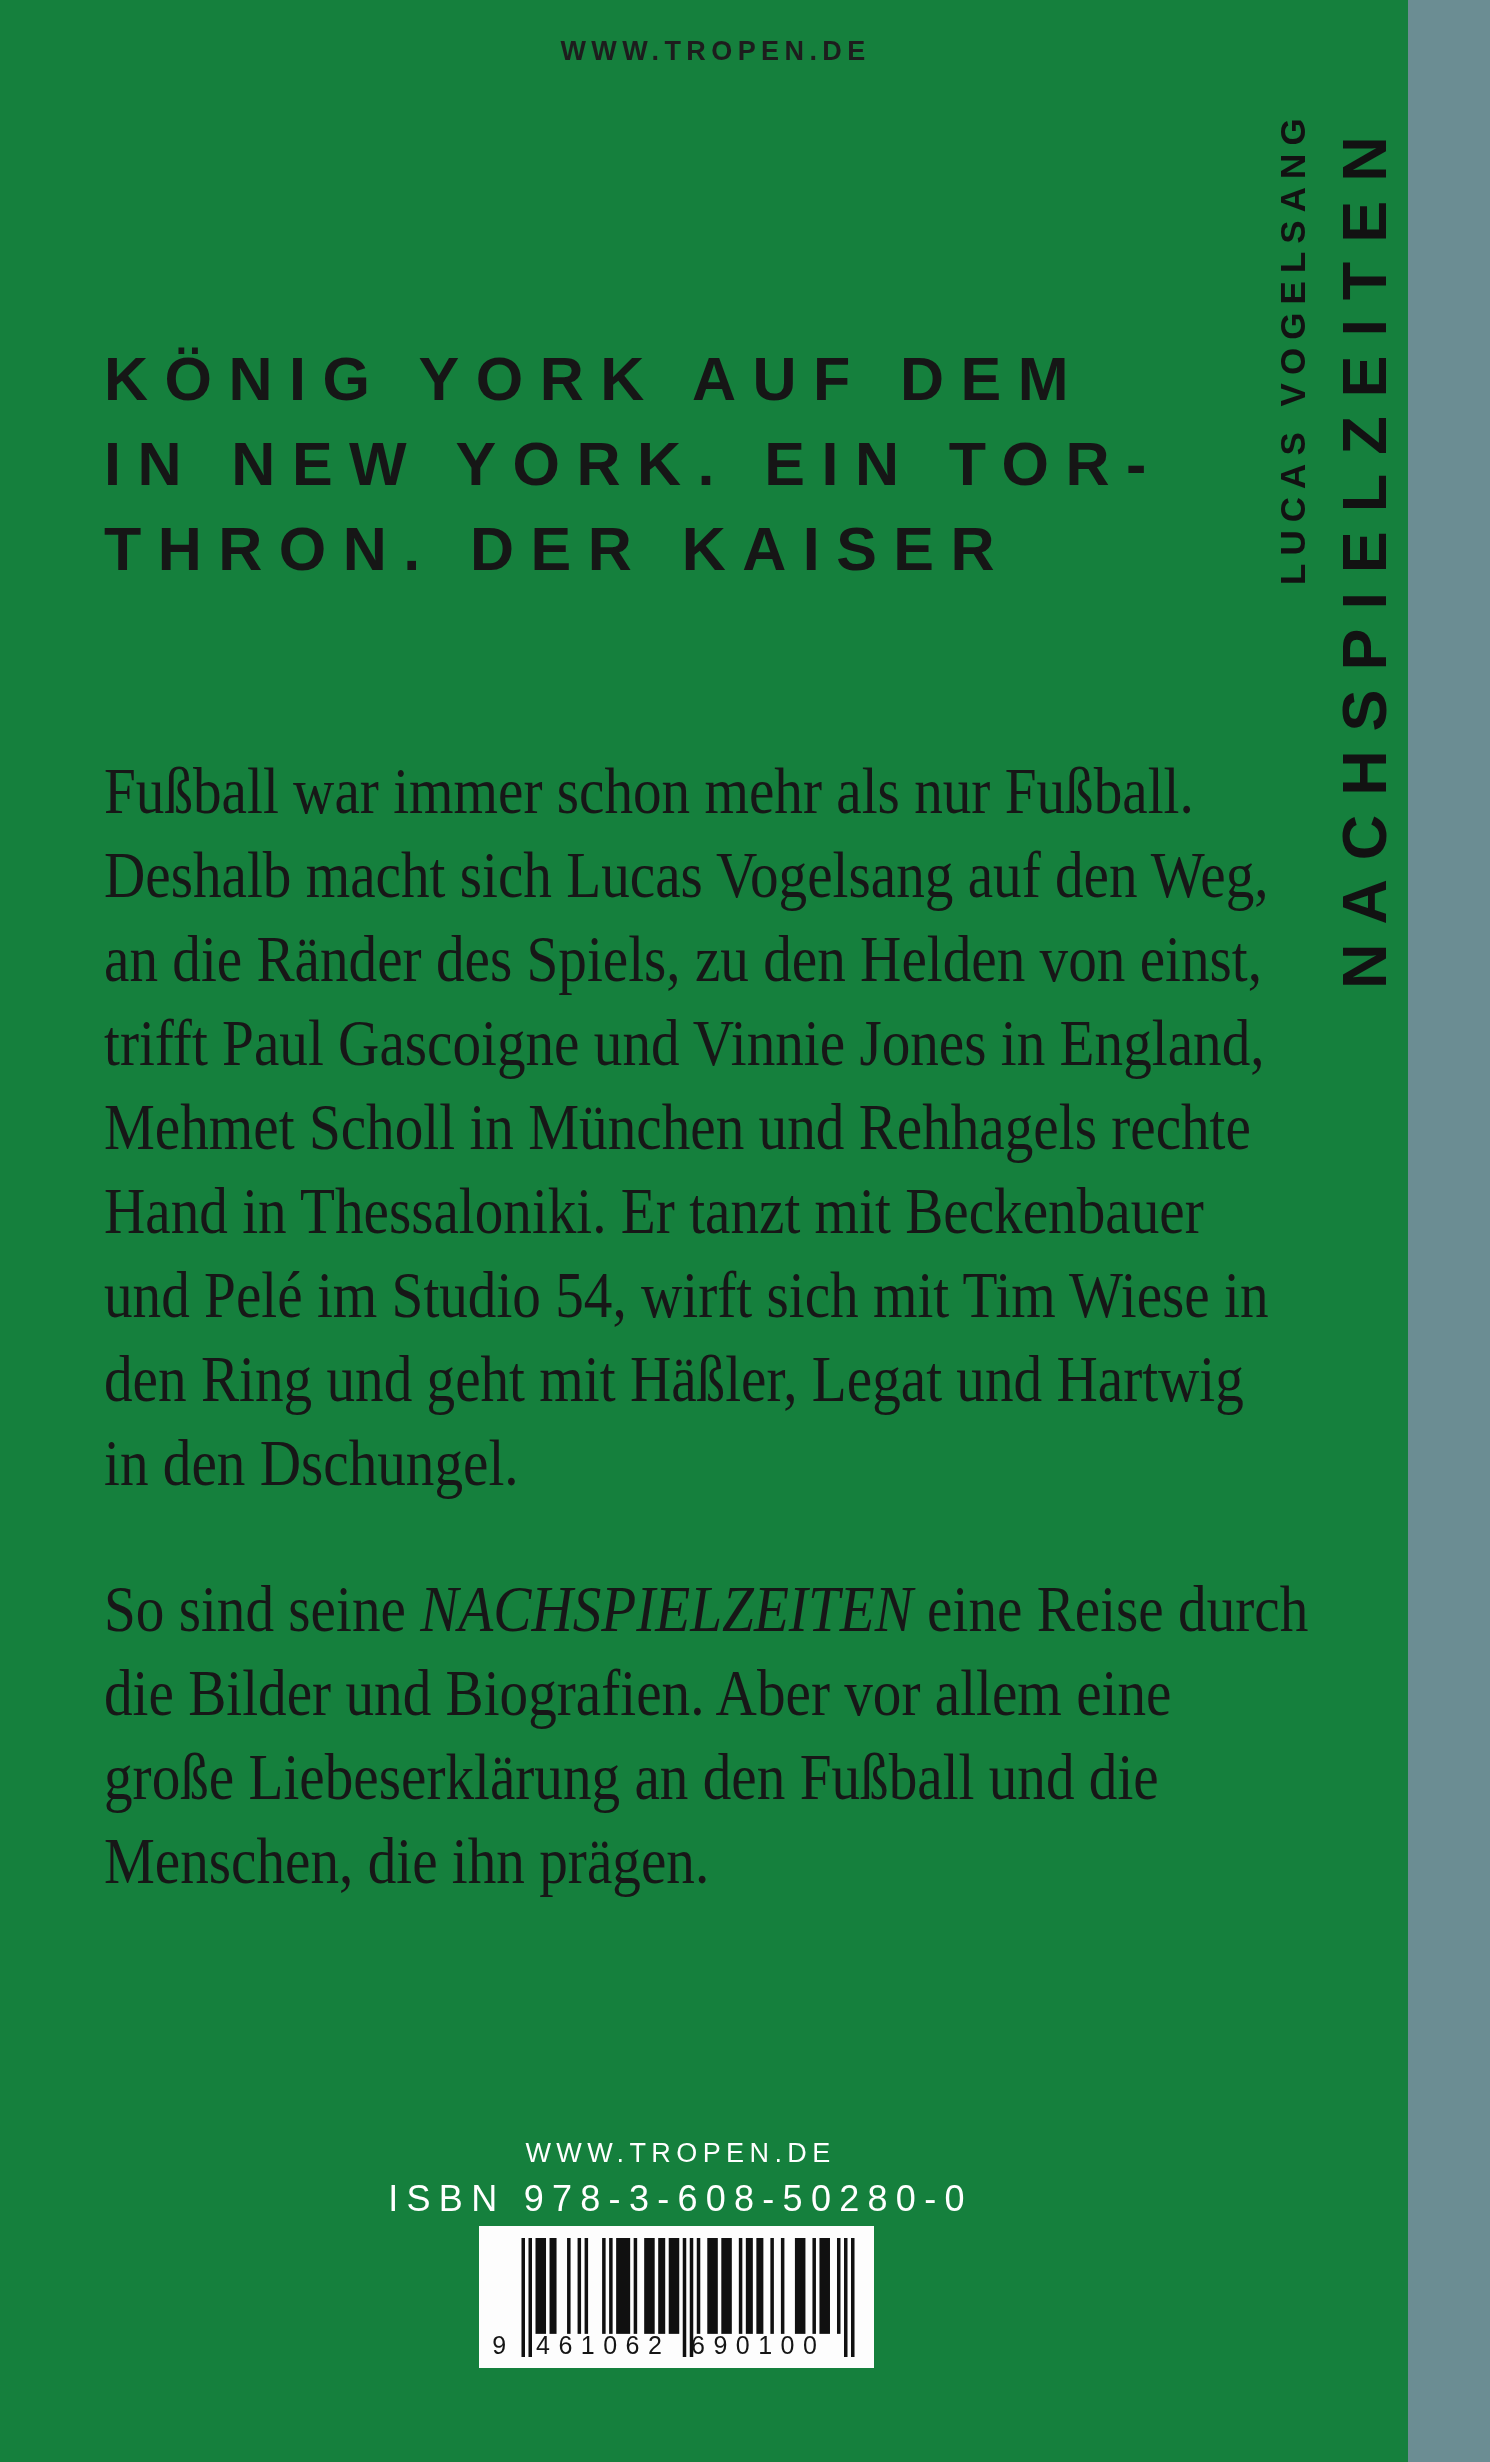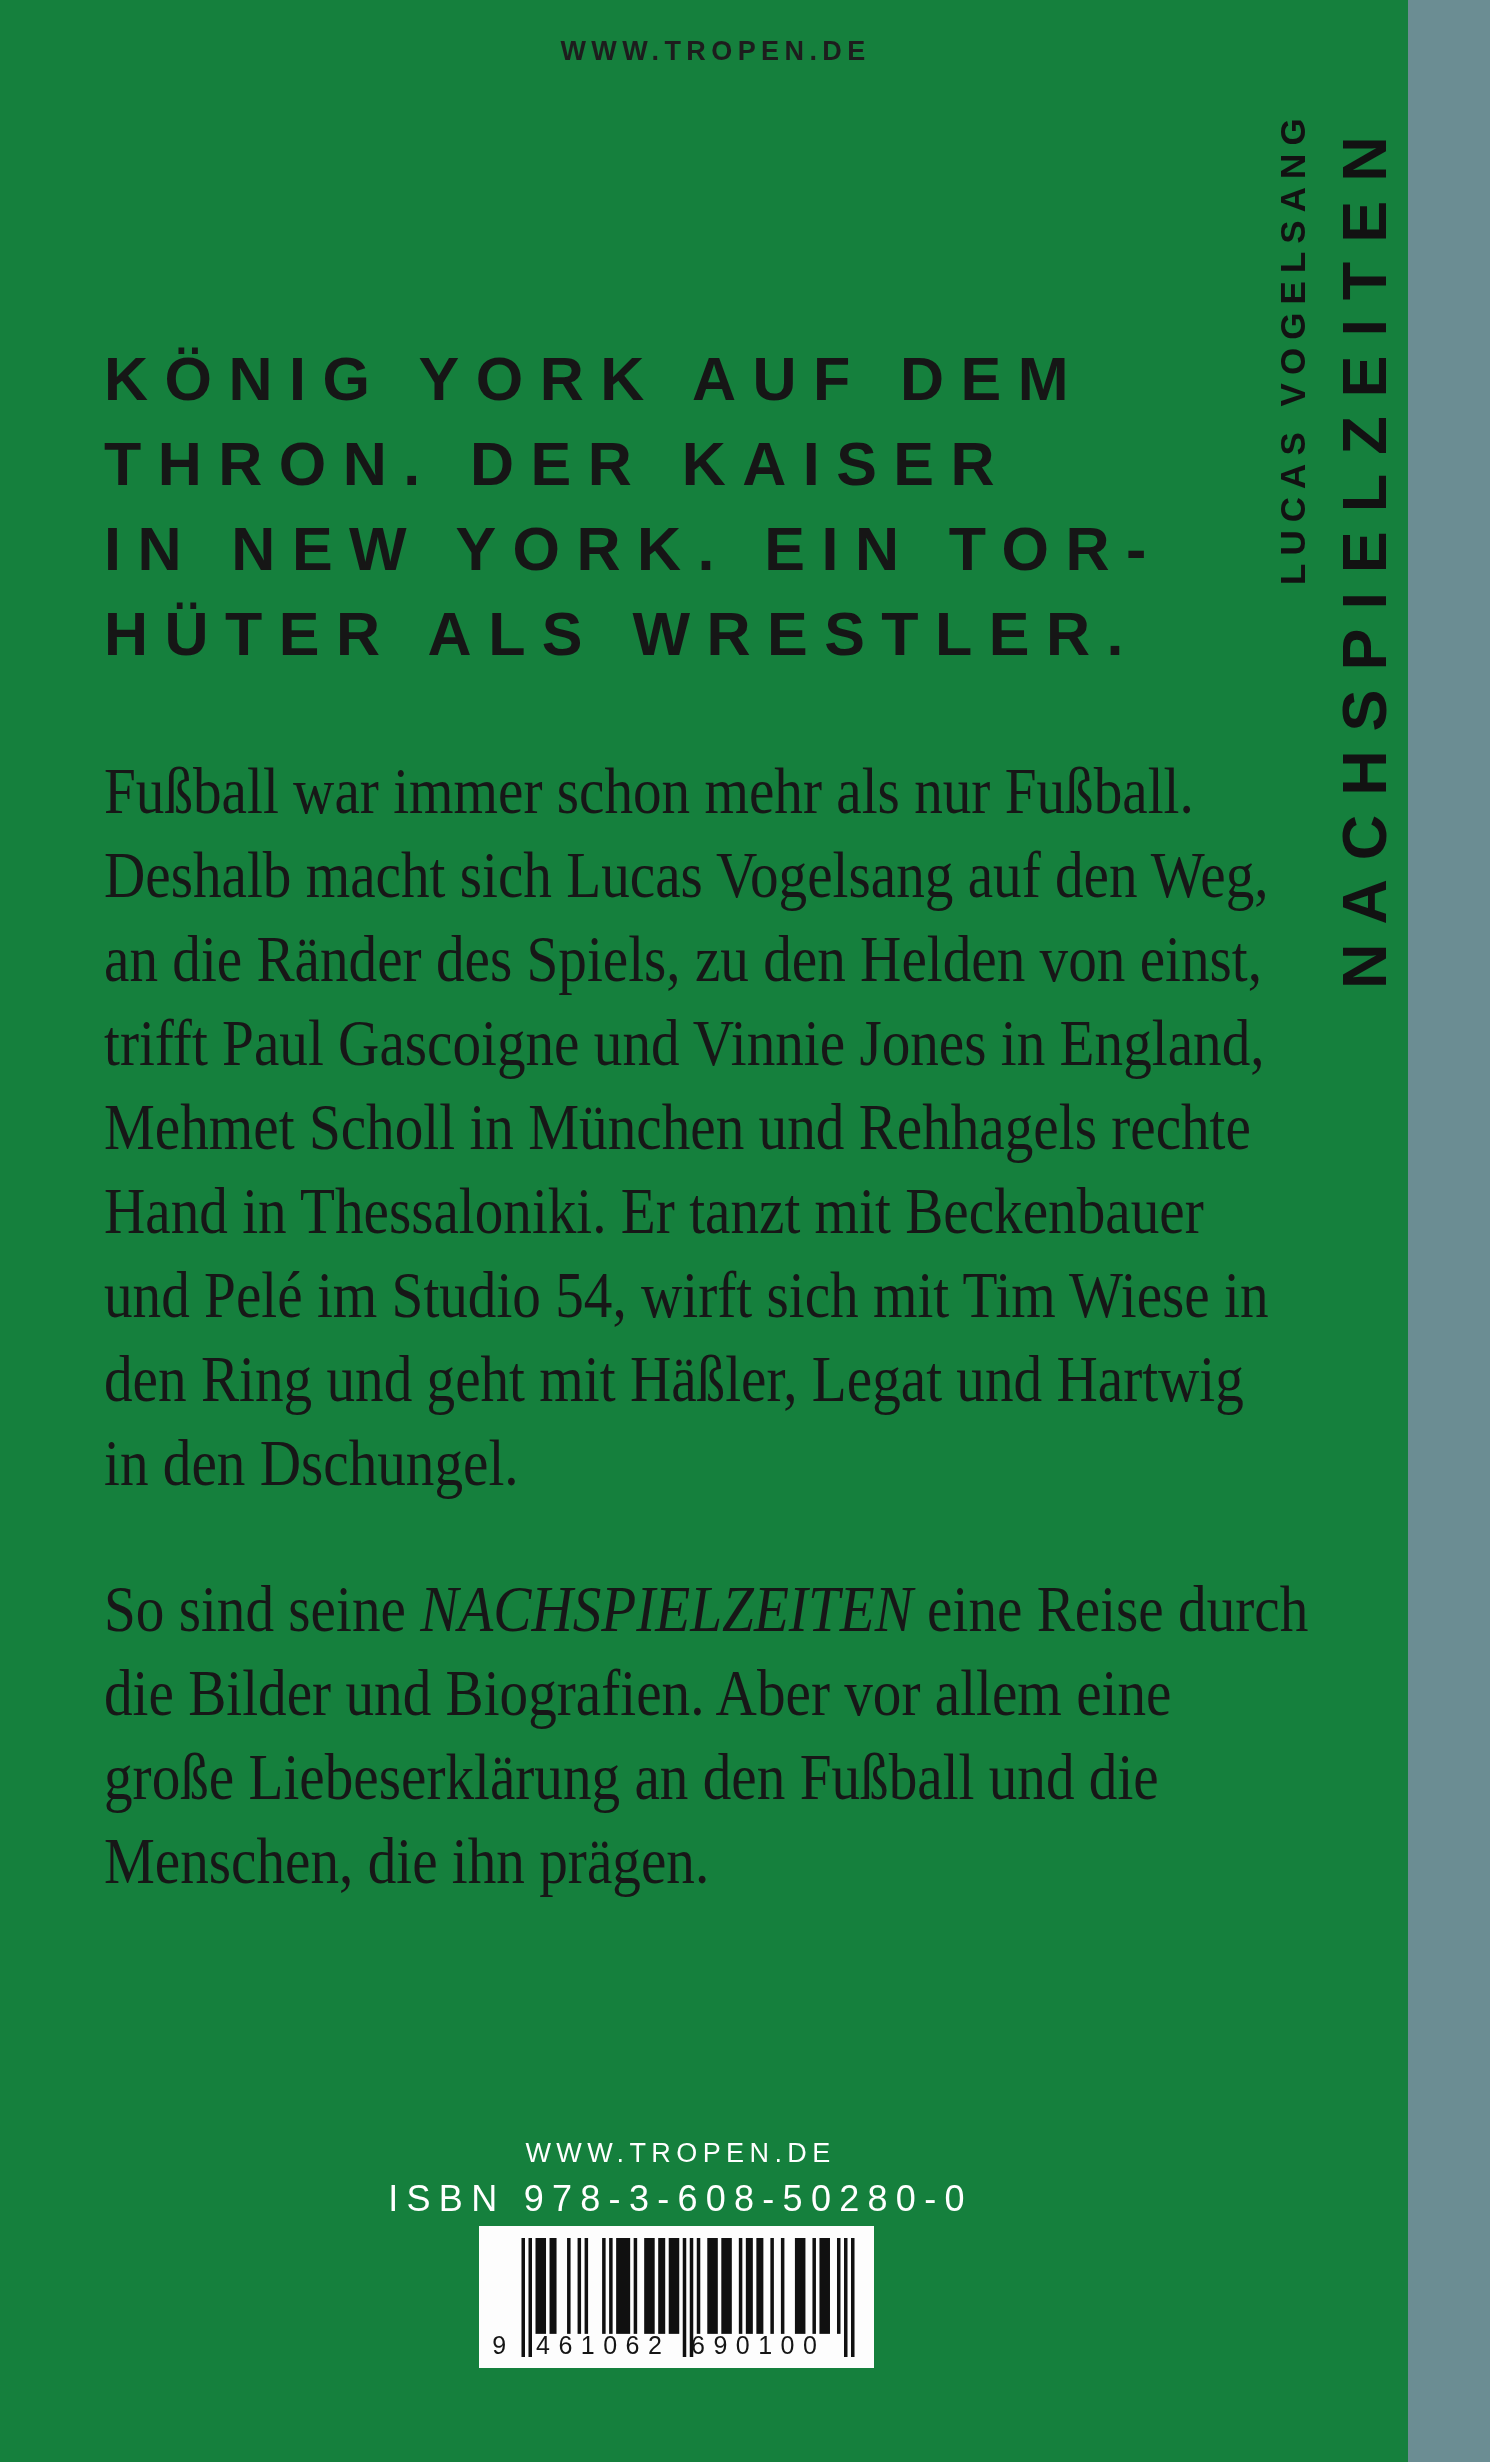--- a/index.html
+++ b/index.html
@@ -62,23 +62,22 @@
 </style>
 </head>
 <body>
 
 <div class="cover">
 
   <div class="top-url">WWW.TROPEN.DE</div>
 
   <div class="headline">
     <div class="headline-line">KÖNIG YORK AUF DEM</div>
+    <div class="headline-line">IN NEW YORK. EIN TOR-</div>
     <div class="headline-line">THRON. DER KAISER</div>
-    <div class="headline-line">IN NEW YORK. EIN TOR-</div>
-    <div class="headline-line">HÜTER ALS WRESTLER.</div>
   </div>
 
   <div class="para" id="para1">
     <div class="para-line">Fußball war immer schon mehr als nur Fußball.</div>
     <div class="para-line">Deshalb macht sich Lucas Vogelsang auf den Weg,</div>
     <div class="para-line">an die Ränder des Spiels, zu den Helden von einst,</div>
     <div class="para-line">trifft Paul Gascoigne und Vinnie Jones in England,</div>
     <div class="para-line">Mehmet Scholl in München und Rehhagels rechte</div>
     <div class="para-line">Hand in Thessaloniki. Er tanzt mit Beckenbauer</div>
     <div class="para-line">und Pelé im Studio 54, wirft sich mit Tim Wiese in</div>

